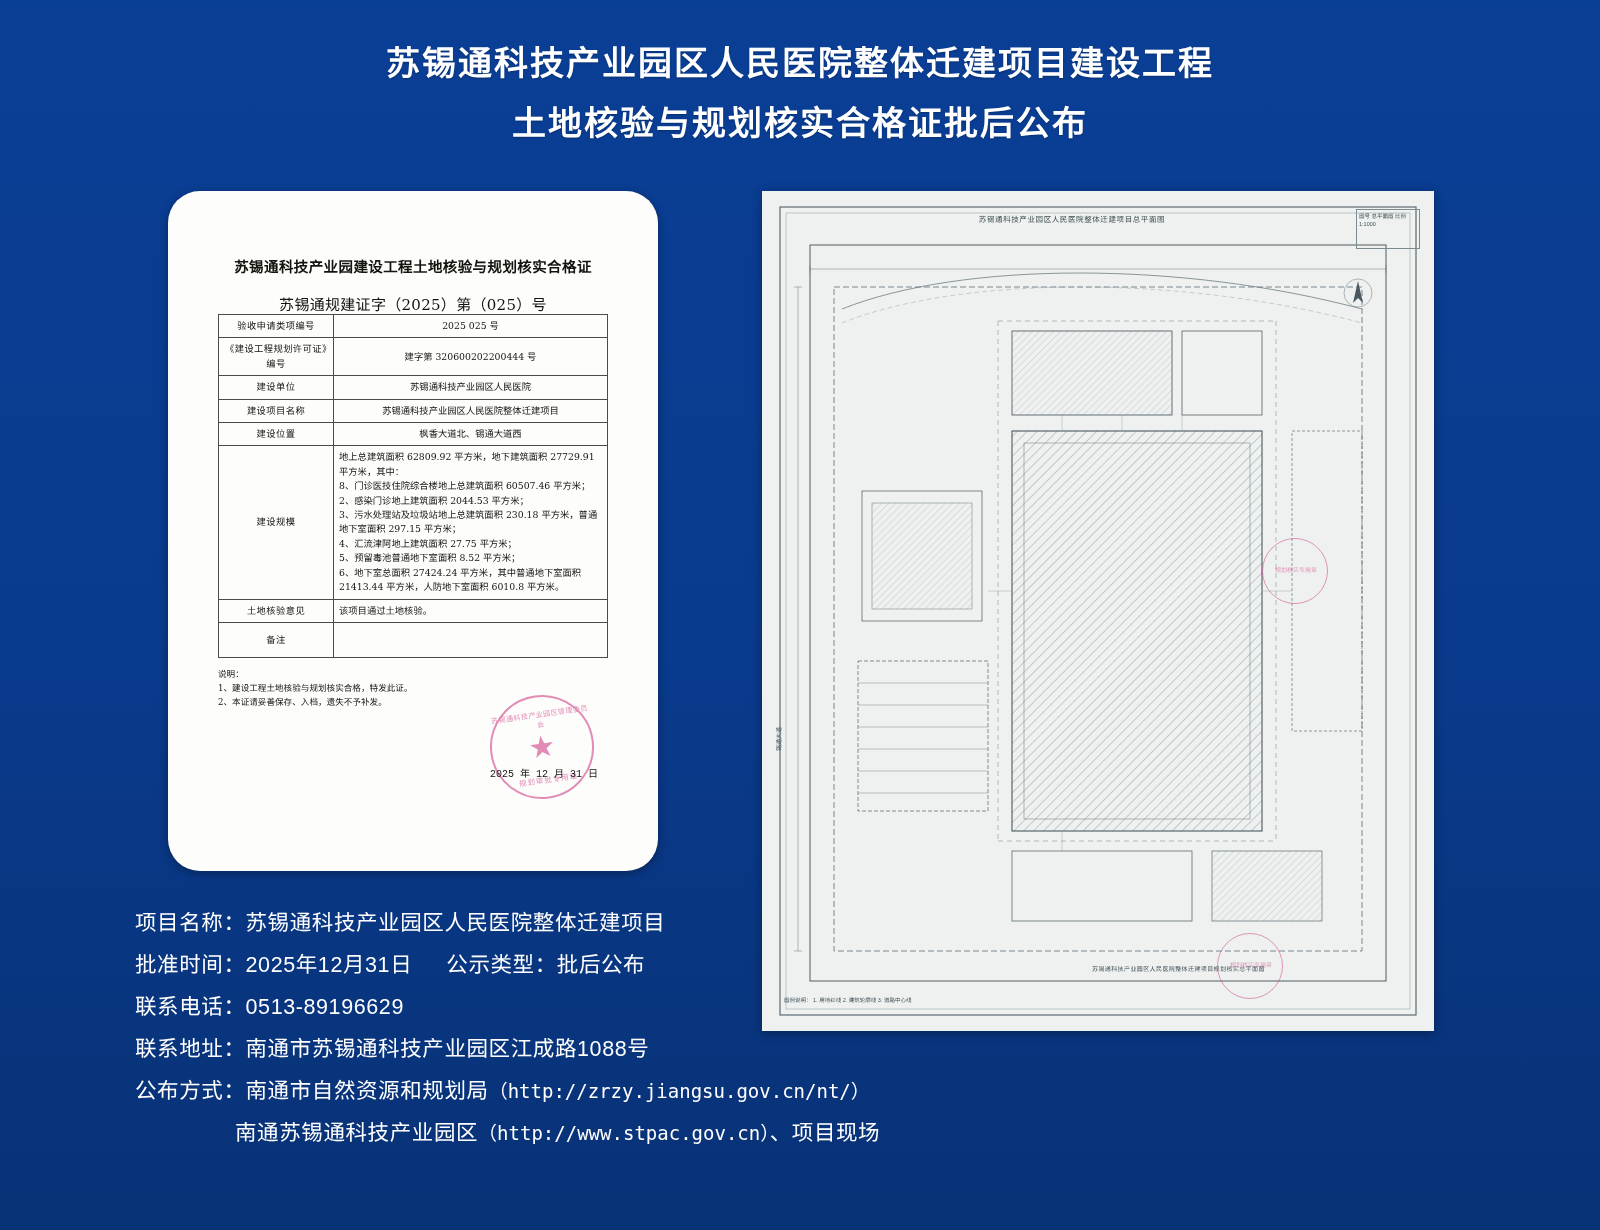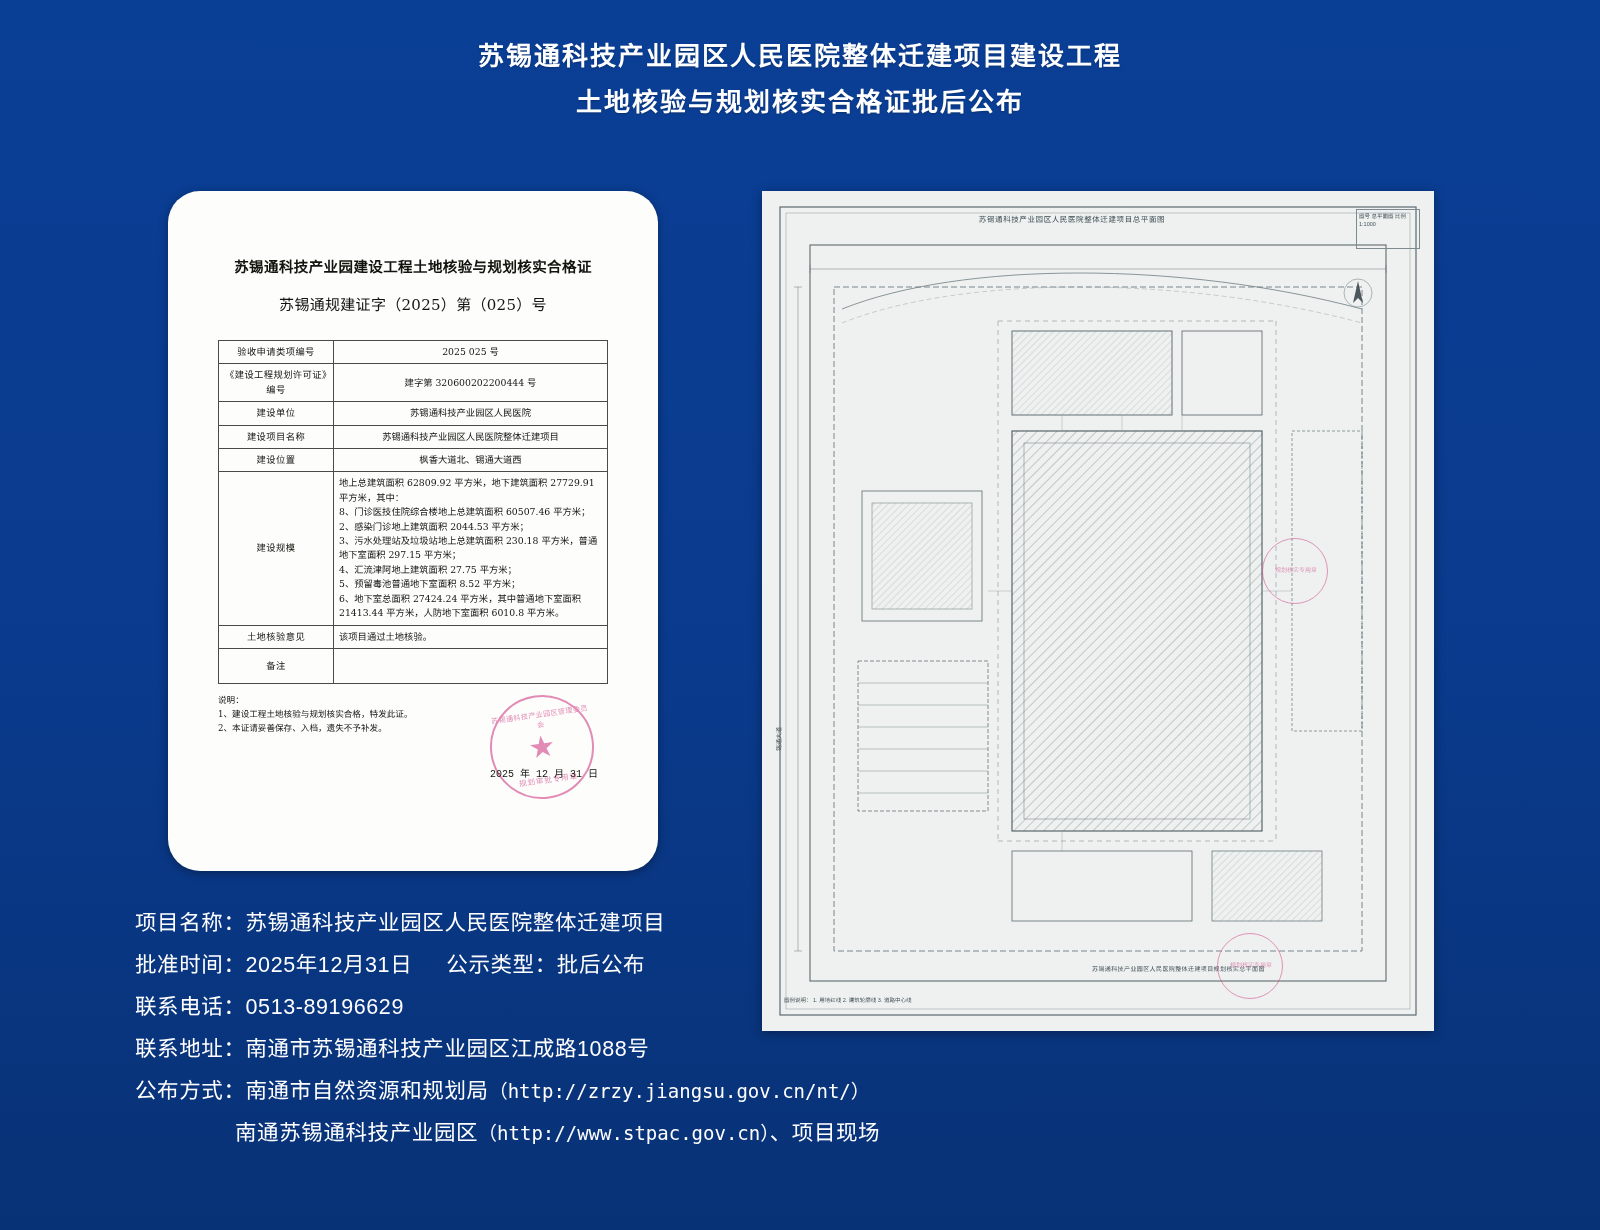--- a/index.html
+++ b/index.html
@@ -16,21 +16,21 @@
     position: relative;
   }
 
   
   .title-block {
     text-align: center;
     padding-top: 34px;
     color: #ffffff;
   }
   .title-line {
-    font-size: 26px;
+    font-size: 34px;
     font-weight: bold;
     letter-spacing: 2px;
     line-height: 1.75;
     text-shadow: 0 1px 2px rgba(0,0,0,0.25);
   }
 
   
   .content {
     position: absolute;
     top: 186px;
@@ -68,21 +68,21 @@
     font-family: "DejaVu Serif", "Liberation Serif", serif;
   }
   .cert-no {
     text-align: center;
     font-size: 15px;
     margin-top: 17px;
     letter-spacing: 0.3px;
     font-family: "DejaVu Serif", "Liberation Serif", serif;
   }
   table.cert-table {
-    margin-top: 26px;
+    margin-top: 0;
     width: 390px;
     margin-left: 28px;
     border-collapse: collapse;
     font-size: 9.3px;
     font-family: "DejaVu Serif", "Liberation Serif", serif;
   }
   table.cert-table td {
     border: 1px solid #4b4b46;
     padding: 4px 5px;
     vertical-align: middle;

